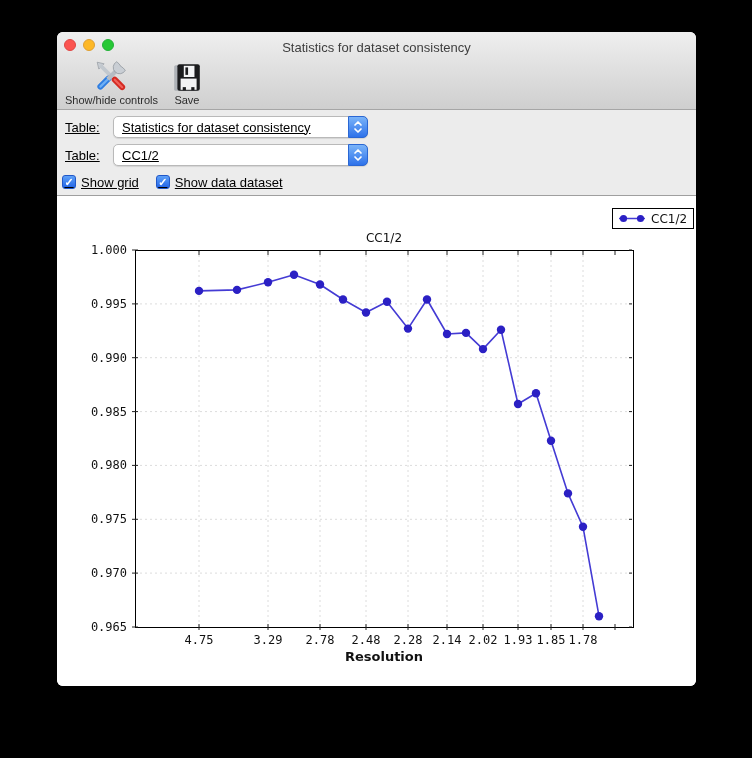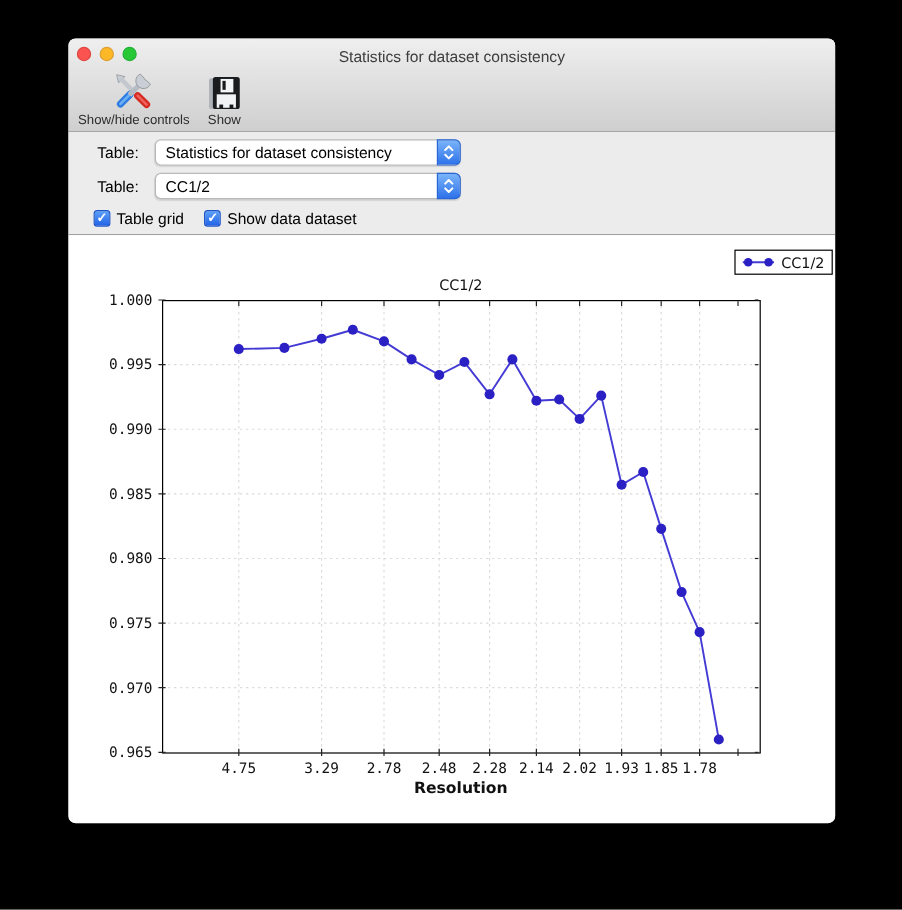--- a/index.html
+++ b/index.html
@@ -22,21 +22,21 @@
   .light.green  { background:#27c835; border:1px solid #23b138; }
   .title { flex:1; text-align:center; font-size:13px; color:#3e3e3e; padding-top:6px; }
 
   .toolbar { height:53px; display:flex; align-items:flex-end; padding:0 0 3px 8px; gap:13px; }
   .tool-btn { display:flex; flex-direction:column; align-items:center;
               font-size:11px; color:#2c2c2c; cursor:default; }
   .tool-btn svg { display:block; margin-bottom:1px; }
 
   
   .controls { background:#ececec; border-bottom:1px solid #9f9f9f; height:86px;
-              padding:5px 0 0 24px; font-size:13px; color:#000; }
+              padding:5px 0 0 8px; font-size:13px; color:#000;text-decoration:underline; }
   .ctl-row { display:flex; align-items:center; height:24px; margin-bottom:4px; }
   .ctl-label { width:48px; }
   .popup { width:255px; height:22px; background:#fff; border:1px solid #b9b9b9;
            border-radius:5px; display:flex; align-items:center;
            box-shadow:0 1px 1px rgba(0,0,0,.10); }
   .popup-text { flex:1; padding-left:8px; font-size:13px; white-space:nowrap; overflow:hidden; }
   .popup-cap { width:20px; height:22px; margin:-1px -1px -1px 0;
                border:1px solid #2a67d4; border-radius:0 5px 5px 0;
                background:linear-gradient(#7ab4f9, #2e72ea);
                display:flex; align-items:center; justify-content:center; }
@@ -87,21 +87,21 @@
       <div class="tool-btn">
         <svg width="32" height="32" viewBox="0 0 30 30">
           <rect x="3" y="4" width="22" height="24" rx="1.5" fill="#aeb2b7"></rect>
           <rect x="6" y="3" width="21" height="25" rx="2" fill="#1b1c1e"></rect>
           <rect x="12" y="4.5" width="10" height="10.5" fill="#f4f5f6"></rect>
           <rect x="13.5" y="6" width="2.5" height="7" fill="#1b1c1e"></rect>
           <rect x="9" y="16.5" width="15" height="10.5" fill="#f2f3f4"></rect>
           <rect x="11" y="24.5" width="3" height="3" fill="#1b1c1e"></rect>
           <rect x="19" y="24.5" width="3" height="3" fill="#1b1c1e"></rect>
         </svg>
-        <span>Show</span>
+        <span>Save</span>
       </div>
     </div>
   </div>
 
   <div class="controls">
     <div class="ctl-row">
       <span class="ctl-label">Table:</span>
       <div class="popup">
         <span class="popup-text">Statistics for dataset consistency</span>
         <span class="popup-cap">
@@ -120,21 +120,21 @@
           <svg width="12" height="14" viewBox="0 0 12 14">
             <polyline points="3,5 6,2 9,5" fill="none" stroke="#fff" stroke-width="1.7" stroke-linecap="round" stroke-linejoin="round"></polyline>
             <polyline points="3,9 6,12 9,9" fill="none" stroke="#fff" stroke-width="1.7" stroke-linecap="round" stroke-linejoin="round"></polyline>
           </svg>
         </span>
       </div>
     </div>
     <div class="checkbox-row">
       <div class="cb">
         <span class="cb-box">✓</span>
-        <span>Table grid</span>
+        <span>Show grid</span>
       </div>
       <div class="cb">
         <span class="cb-box">✓</span>
         <span>Show data dataset</span>
       </div>
     </div>
   </div>
 
   <div class="chart-area">
     <svg id="chart-svg" width="639" height="490">

